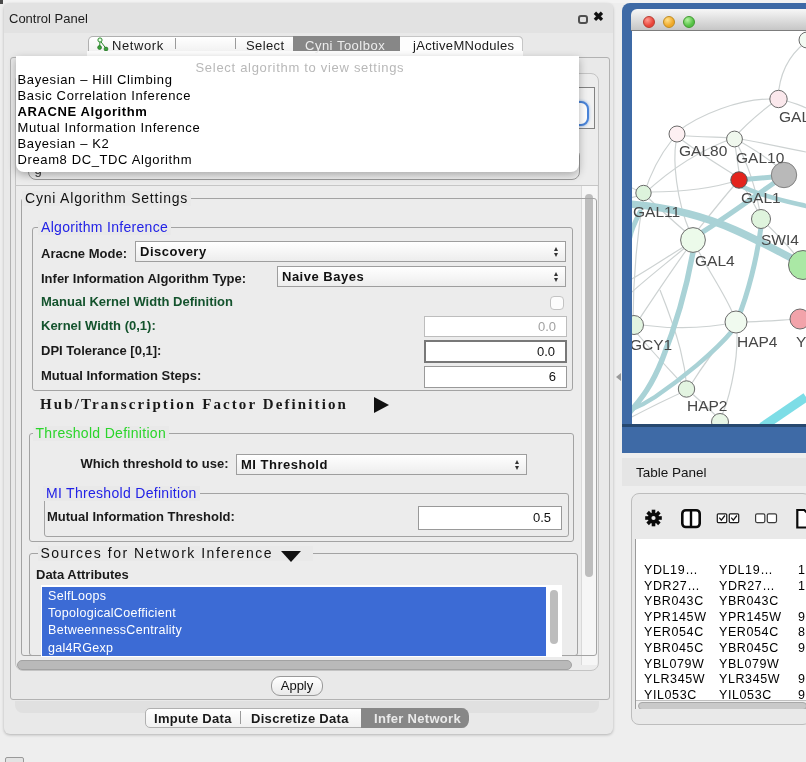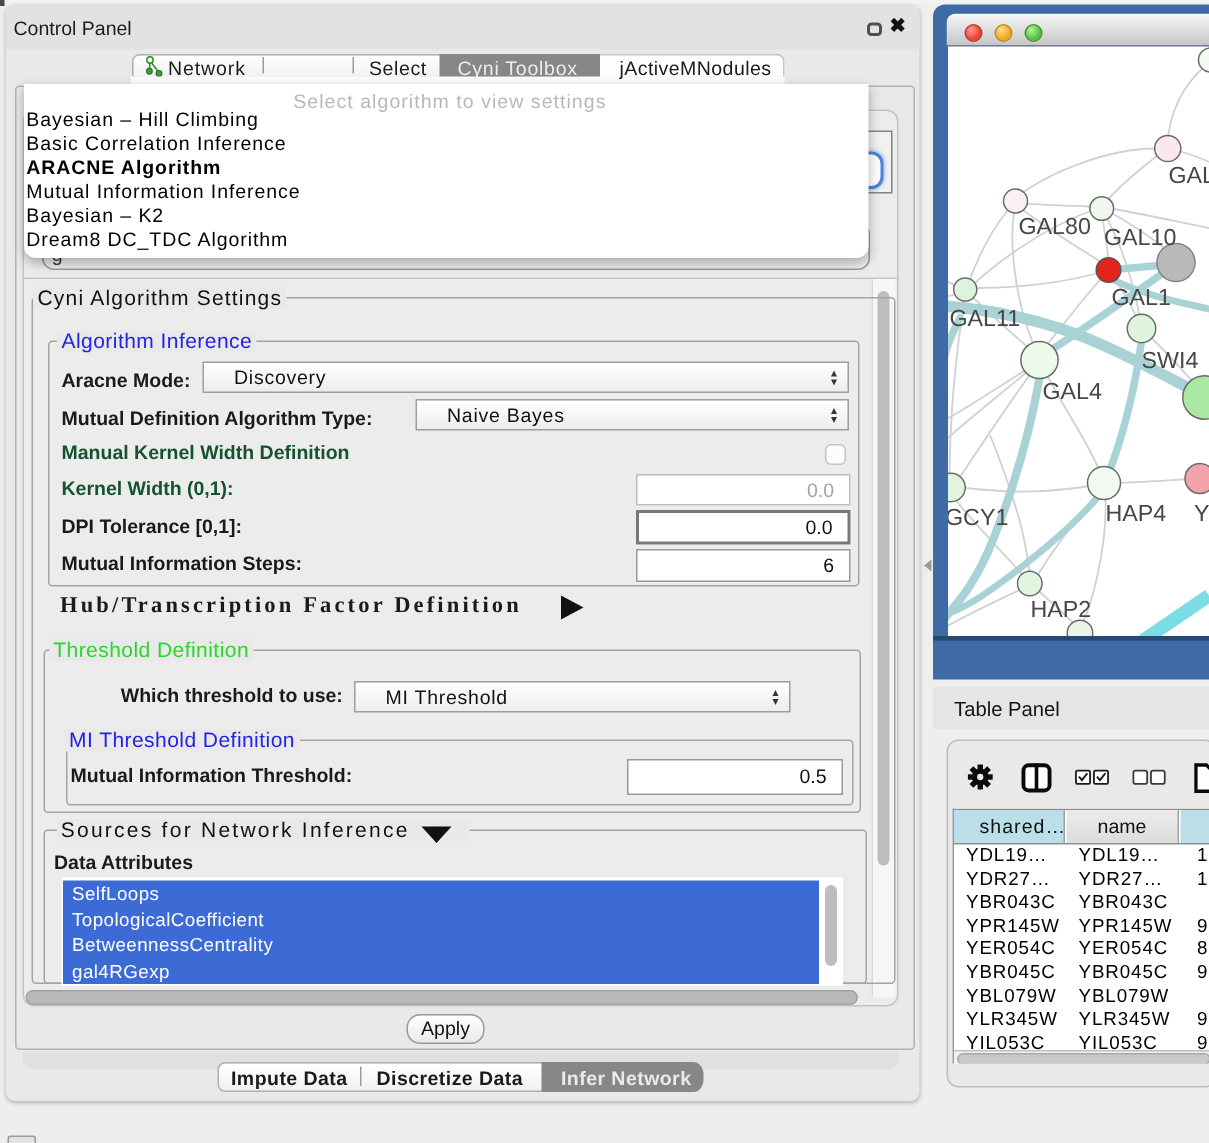--- a/index.html
+++ b/index.html
@@ -2,21 +2,21 @@
 <html><head>
 <meta charset="utf-8">
 <style>
   * { margin:0; padding:0; box-sizing:border-box; }
   html,body { width:806px; height:762px; background:#eeeeee; font-family:"Liberation Sans",sans-serif; position:relative; overflow:hidden; }
   .abs { position:absolute; }
   .lbl { font-size:13px; font-weight:bold; color:#1a1a1a; white-space:nowrap; }
   .lbl.dis { color:#14532d; }
   .combo { position:absolute; border:1px solid #9e9e9e; border-radius:0;
            background:linear-gradient(#ffffff,#ededed); font-size:13px; color:#111;
-           line-height:19px; padding-left:20px; white-space:nowrap; letter-spacing:0.5px; }
+           line-height:19px; padding-left:4px; white-space:nowrap; letter-spacing:0.5px;font-weight:bold; }
   .carr { position:absolute; right:7px; width:0; height:0; }
   .cup   { border-left:2.8px solid transparent; border-right:2.8px solid transparent; border-bottom:4.5px solid #333; top:4.5px; }
   .cdown { border-left:2.8px solid transparent; border-right:2.8px solid transparent; border-top:4.5px solid #333; bottom:4.5px; }
   .inp { position:absolute; background:#fff; font-size:13px; text-align:right; padding-right:10px; white-space:nowrap; }
   .grp { position:absolute; border:1px solid #a3a3a3; border-radius:3px; }
   .gtitle { position:absolute; top:-8px; font-size:14px; background:#e9e9e9; padding:0 3px; white-space:nowrap; line-height:15px; letter-spacing:0.3px; }
 </style>
 </head>
 <body>
 <div class="abs" style="left:0;top:0;width:806px;height:3px;background:#f3f3f3;"></div>
@@ -63,21 +63,21 @@
 <div class="grp" style="left:21px;top:198px;width:576px;height:458px;">
   <div class="gtitle" style="left:0;color:#111;letter-spacing:0.8px;">Cyni Algorithm Settings</div>
 </div>
 
 <div class="grp" style="left:32px;top:227px;width:541px;height:164px;">
   <div class="gtitle" style="left:5px;color:#2222e6;">Algorithm Inference</div>
 </div>
 <div class="lbl abs" style="left:41px;top:246px;">Aracne Mode:</div>
 <div class="combo" style="left:135px;top:241px;width:431px;height:21px;">Discovery
   <span class="carr cup"></span><span class="carr cdown"></span></div>
-<div class="lbl abs" style="left:41px;top:271px;">Mutual Definition Algorithm Type:</div>
+<div class="lbl abs" style="left:41px;top:271px;">Infer Information Algorithm Type:</div>
 <div class="combo" style="left:277px;top:266px;width:289px;height:21px;">Naive Bayes
   <span class="carr cup"></span><span class="carr cdown"></span></div>
 <div class="lbl dis abs" style="left:41px;top:294px;">Manual Kernel Width Definition</div>
 <div class="abs" style="left:550px;top:296px;width:14px;height:14px;border:1.5px solid #c3c3c3;border-radius:4px;background:#fcfcfc;"></div>
 <div class="lbl dis abs" style="left:41px;top:318px;">Kernel Width (0,1):</div>
 <div class="inp" style="left:424px;top:316px;width:143px;height:21px;border:1px solid #bdbdbd;color:#a2a2a2;line-height:19px;">0.0</div>
 <div class="lbl abs" style="left:41px;top:343px;">DPI Tolerance [0,1]:</div>
 <div class="inp" style="left:424px;top:340px;width:143px;height:23px;border:2px solid #787878;color:#111;line-height:19px;">0.0</div>
 <div class="lbl abs" style="left:41px;top:368px;">Mutual Information Steps:</div>
 <div class="inp" style="left:424px;top:366px;width:143px;height:22px;border:1px solid #999;color:#111;line-height:20px;">6</div>
@@ -239,25 +239,20 @@
   </g>
   <path d="M74.3,9.7 l2,2.4 l3.6,-4.6" stroke="#1a1a1a" stroke-width="1.3" fill="none"></path>
   <path d="M86.3,9.7 l2,2.4 l3.6,-4.6" stroke="#1a1a1a" stroke-width="1.3" fill="none"></path>
   <g fill="#fff" stroke="#3a3a3a" stroke-width="1.2">
     <rect x="110.6" y="5.8" width="9.2" height="8.8" rx="1.5"></rect>
     <rect x="122.3" y="5.8" width="9.2" height="8.8" rx="1.5"></rect>
   </g>
   <path d="M152.3,2 h7 l5,5 v12.5 h-12 z" fill="#fff" stroke="#0a0a0a" stroke-width="2.2"></path>
 </svg>
 <div class="abs" style="left:635px;top:539px;width:171px;height:170px;background:#fff;border-left:1px solid #9a9a9a;overflow:hidden;">
-  <div class="abs" style="left:0;top:0;width:171px;height:24px;border-top:1px solid #8f8f8f;border-bottom:1px solid #8f8f8f;">
-    <div class="abs" style="left:0;top:0;width:74px;height:22px;background:#badfe9;border-right:1px solid #9f9f9f;font-size:13px;color:#111;text-align:center;line-height:22px;letter-spacing:0.7px;text-indent:17px;">shared…</div>
-    <div class="abs" style="left:75px;top:0;width:75px;height:22px;background:linear-gradient(#ececec,#dcdcdc);border-right:1px solid #9f9f9f;font-size:13px;color:#111;text-align:center;line-height:22px;">name</div>
-    <div class="abs" style="left:151px;top:0;width:20px;height:22px;background:#badfe9;"></div>
-  </div>
   <div class="abs" style="left:8px;top:24px;font-size:12.5px;color:#000;line-height:15.6px;white-space:nowrap;letter-spacing:0.6px;">YDL19…<br>YDR27…<br>YBR043C<br>YPR145W<br>YER054C<br>YBR045C<br>YBL079W<br>YLR345W<br>YIL053C</div>
   <div class="abs" style="left:83px;top:24px;font-size:12.5px;color:#000;line-height:15.6px;white-space:nowrap;letter-spacing:0.6px;">YDL19…<br>YDR27…<br>YBR043C<br>YPR145W<br>YER054C<br>YBR045C<br>YBL079W<br>YLR345W<br>YIL053C</div>
   <div class="abs" style="left:162px;top:24px;font-size:12.5px;color:#000;line-height:15.6px;white-space:nowrap;letter-spacing:0.6px;">13.<br>12.<br>&nbsp;<br>9.5<br>8.1<br>9.6<br>&nbsp;<br>9.4<br>9.2</div>
   <div class="abs" style="left:0;top:161px;width:171px;height:9px;background:#f0f0f0;border-top:1px solid #c0c0c0;">
     <div class="abs" style="left:2px;top:0.5px;width:169px;height:8px;background:#c9c9c9;border:1px solid #a8a8a8;border-radius:4px;"></div>
   </div>
 </div>
 
 <div class="abs" style="left:5px;top:757px;width:19px;height:10px;border:1px solid #999;background:#e3e3e3;border-radius:2px;"></div>
 <div class="abs" style="left:616px;top:373px;width:0;height:0;border-top:4px solid transparent;border-bottom:4px solid transparent;border-right:5px solid #9a9a9a;"></div>

